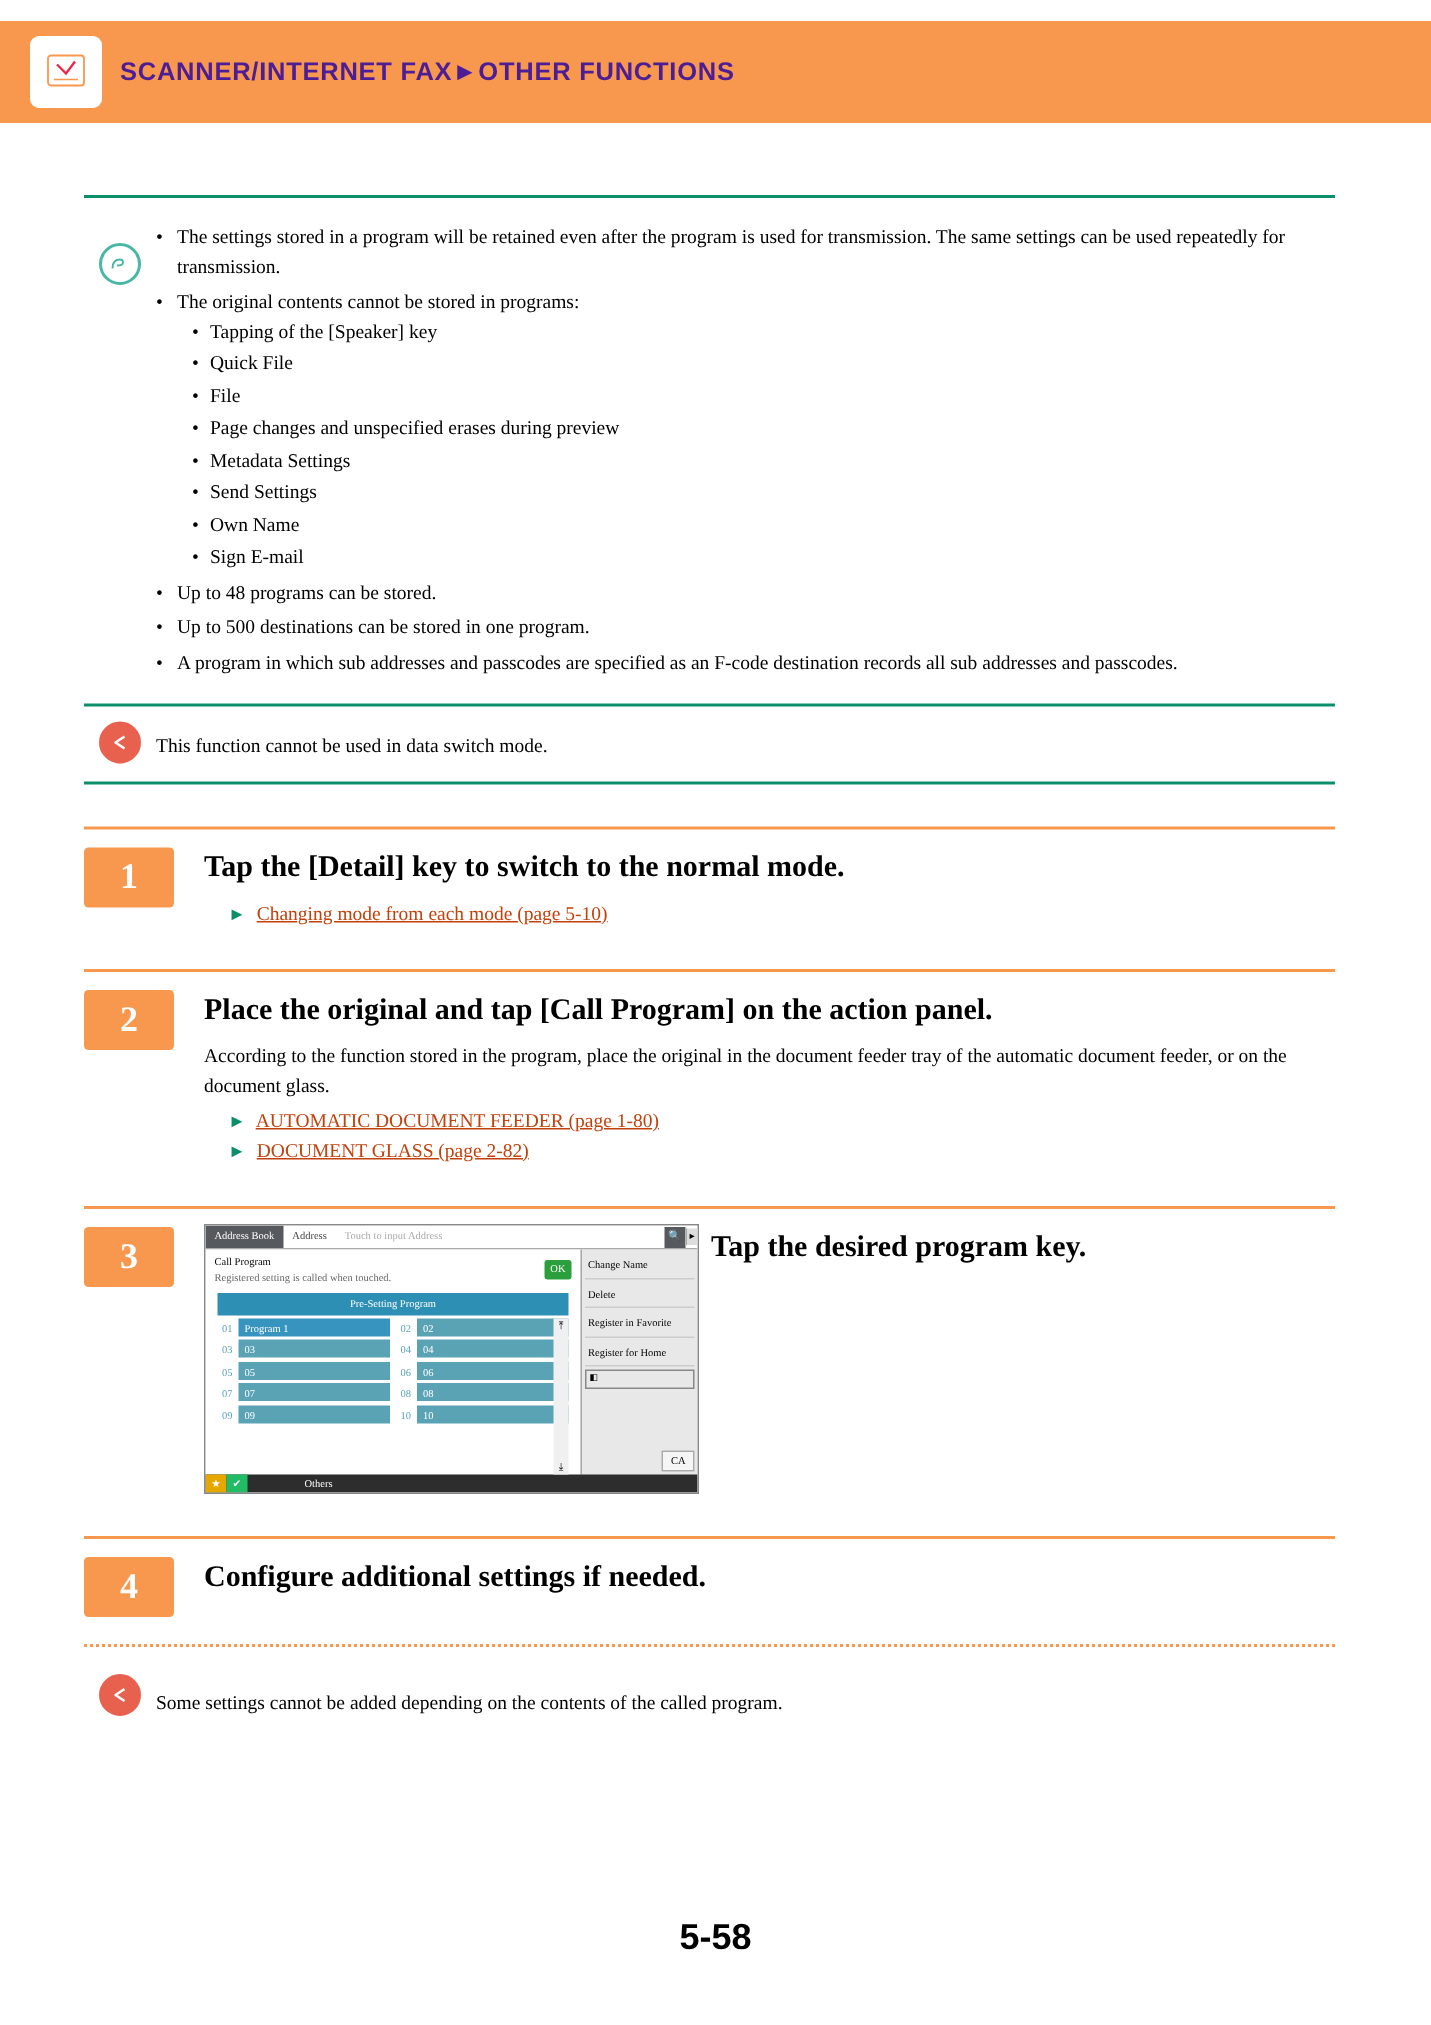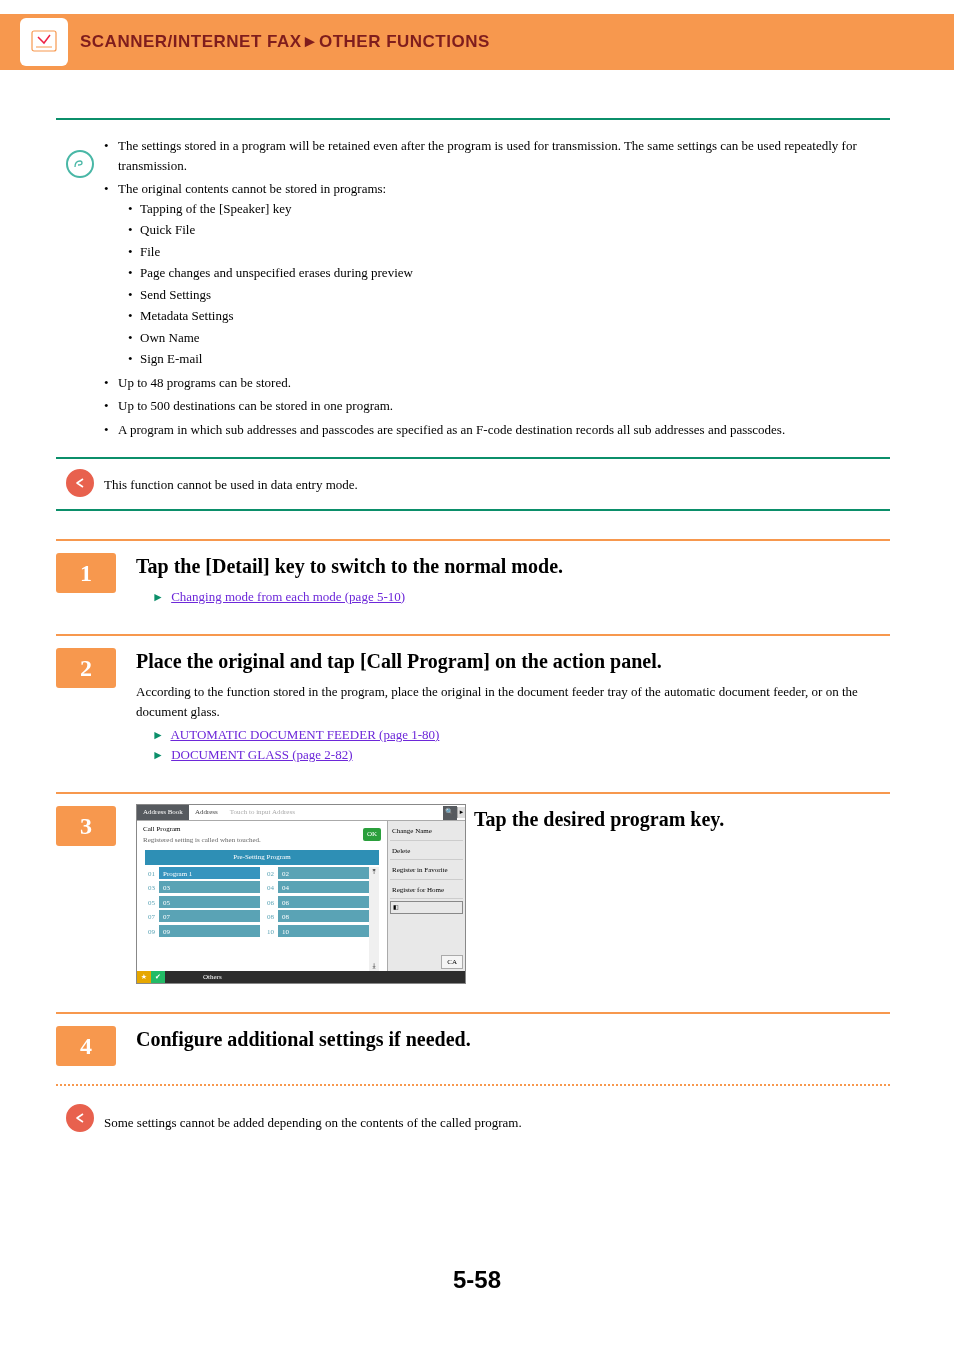--- a/index.html
+++ b/index.html
@@ -6,24 +6,24 @@
   body {
     font-family: Arial, sans-serif;
     background: #fff;
     width: 954px;
     color: #000;
     font-size: 13px;
     line-height: 1.5;
   }
   .header {
     background: #f7984e;
-    color: #7f1d1d;
+    color: #4c1d95;
     display: flex;
     align-items: center;
-    height: 56px;
+    height: 68px;
     margin: 14px 0 0 0;
     padding-left: 20px;
     font-weight: bold;
     font-size: 17px;
     letter-spacing: 0.5px;
   }
   .hdr-icon-box {
     width: 48px;
     height: 48px;
     background: #fff;
@@ -58,21 +58,21 @@
   .step-block { border-top: 2px solid #f7984e; margin-top: 28px; }
   .step-row { display: flex; }
   .step-badge-cell { width: 80px; flex: 0 0 80px; padding: 12px 8px 0 0; }
   .step-badge {
     background: #f7984e; color: #fff; width: 60px; height: 40px;
     display: flex; align-items: center; justify-content: center;
     font-size: 24px; font-weight: bold; border-radius: 3px;
   }
   .step-body { flex: 1; padding-top: 10px; }
   .step-title { font-size: 20px; font-weight: bold; margin-bottom: 6px; }
-  .link { color: #6d28d9; text-decoration: underline; text-align: center; }
+  .link { color: #c2410c; text-decoration: underline; text-align: center; }
   .arrow { color: #0b8f6a; font-size: 12px; margin-right: 4px; }
 
   .dotted-sep {
     border: none; border-top: 2px dotted #f7984e; margin: 18px 0 14px 0;
   }
   .warn-row { display:flex; align-items:flex-end;margin-top:18px; }
   .warn-icon-cell { width:48px; flex:0 0 48px; display:flex; justify-content:center; }
   .warn-body { flex:1; padding-top:4px; }
 
   .step3-area { display:flex; gap:8px; align-items:flex-start; }
@@ -138,22 +138,22 @@
     <div class="info-body">
       <ul class="bulleted">
         <li>The settings stored in a program will be retained even after the program is used for transmission. The same settings can be used repeatedly for transmission.</li>
         <li>
           <span>The original contents cannot be stored in programs:</span>
           <ul class="sub">
             <li>Tapping of the [Speaker] key</li>
             <li>Quick File</li>
             <li>File</li>
             <li>Page changes and unspecified erases during preview</li>
+            <li>Metadata Settings</li>
             <li>Send Settings</li>
-            <li>Metadata Settings</li>
             <li>Own Name</li>
             <li>Sign E-mail</li>
           </ul>
         </li>
         <li>Up to 48 programs can be stored.</li>
         <li>Up to 500 destinations can be stored in one program.</li>
         <li>A program in which sub addresses and passcodes are specified as an F-code destination records all sub addresses and passcodes.</li>
       </ul>
     </div>
   </div>
@@ -162,21 +162,21 @@
   <div class="info-row">
     <div class="info-icon-cell" style="padding-top:0;">
       <div class="icon-circle red">
         <svg width="16" height="16" viewBox="0 0 16 16">
             <path d="M11 4 L5 8 L11 12" fill="none" stroke="#fff" stroke-width="1.6" stroke-linejoin="round"></path>
             <path d="M11 3 A6 6 0 0 0 11 13" fill="none" stroke="#fff" stroke-width="1.2" opacity="0.0"></path>
           </svg>
       </div>
     </div>
     <div class="info-body">
-      <span>This function cannot be used in data entry mode.</span>
+      <span>This function cannot be used in data switch mode.</span>
     </div>
   </div>
   <hr class="hr-green">
 
   <div class="step-block">
     <div class="step-row">
       <div class="step-badge-cell">
           <div class="step-badge">1</div>
         </div>
       <div class="step-body">

